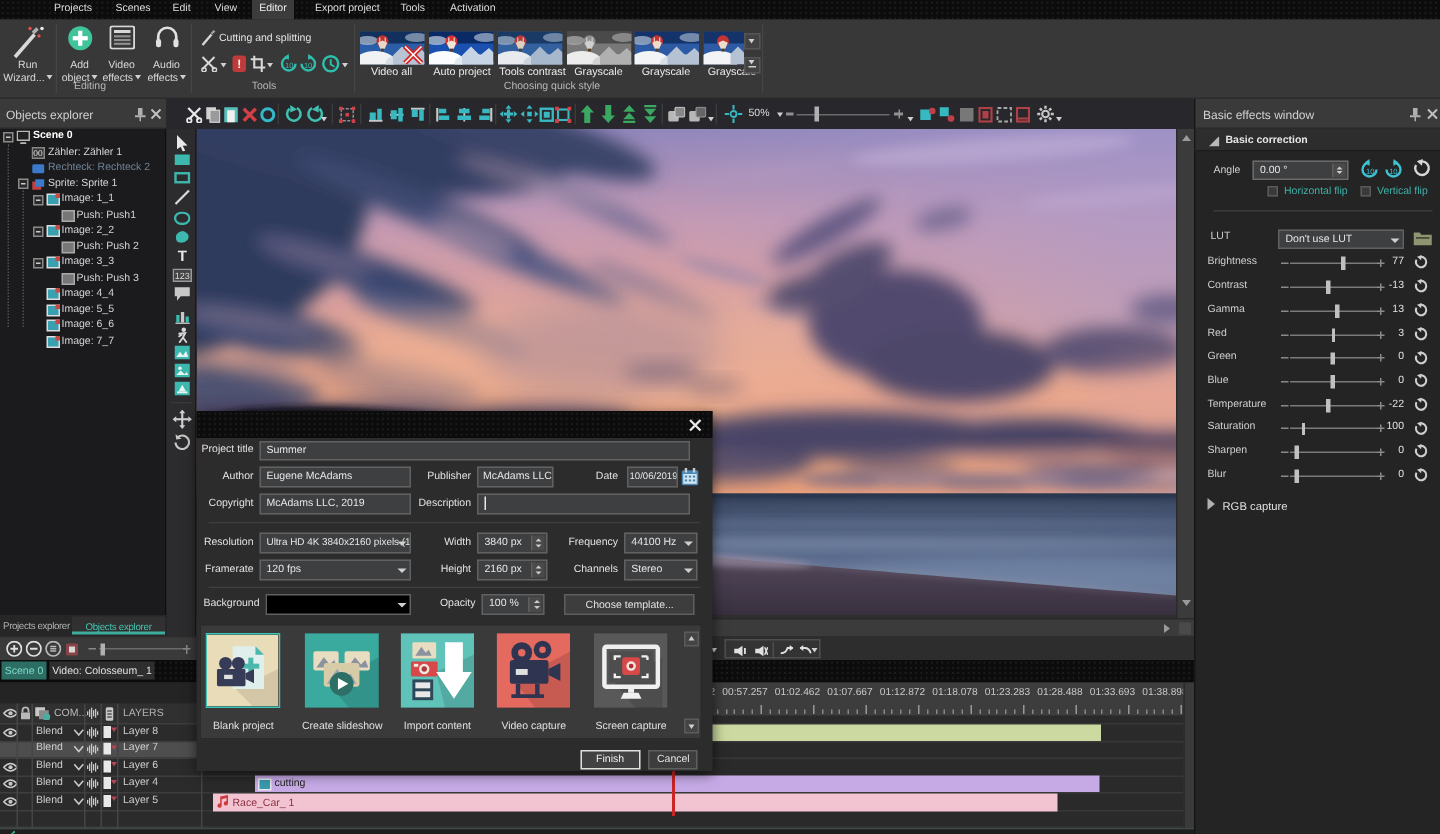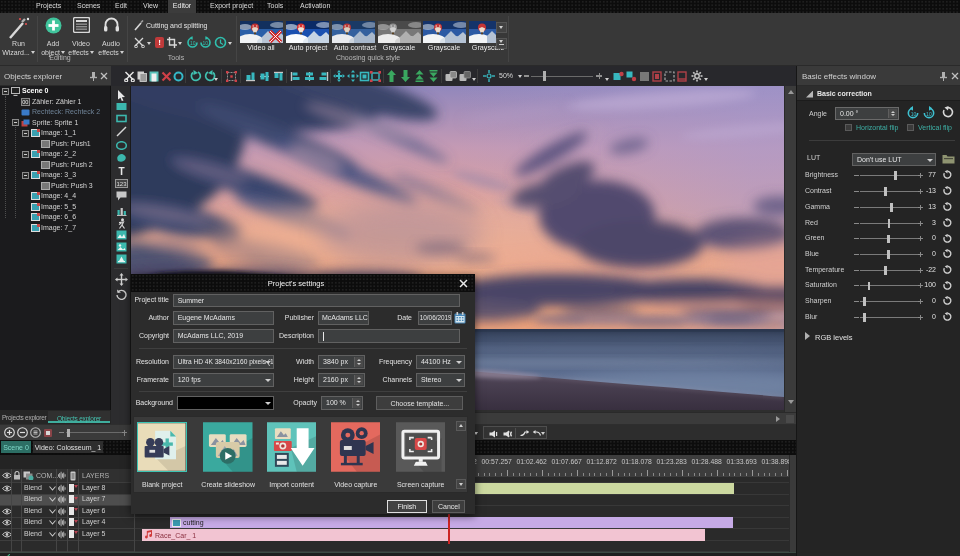--- a/index.html
+++ b/index.html
@@ -163,21 +163,21 @@
           <ellipse cx="38" cy="4" rx="8" ry="3" fill="#a8b8cc" opacity="0.6"></ellipse>
       <ellipse cx="10" cy="20" rx="13" ry="7" fill="#e8eaee"></ellipse>
           <ellipse cx="30" cy="21" rx="13" ry="6" fill="#ccd4de"></ellipse>
       <path d="M22 16 L28 10 L34 16 L40 11 L43 14 L43 22 L22 22 z" fill="#a8b8cc"></path>
       <circle cx="15" cy="6.5" r="4" fill="#b83838"></circle>
       <path d="M11.8 7.5 L15 6 L18.2 7.5 L16.5 11.5 h-3 z" fill="#dcd0c0"></path>
       <rect x="14" y="11.5" width="2" height="1.8" fill="#5a4020"></rect>
       <line x1="13.2" y1="4" x2="13.2" y2="9" stroke="#dcd0c0" stroke-width="0.8"></line>
       <line x1="16.8" y1="4" x2="16.8" y2="9" stroke="#dcd0c0" stroke-width="0.8"></line>
     </svg>
-    <div class="abs lbl" style="left:327px;top:30px;width:56px;text-align:center;color:#ececec;font-size:7.2px;">Auto contrast</div>
+    <div class="abs lbl" style="left:327px;top:30px;width:56px;text-align:center;color:#ececec;font-size:7.2px;">Tools contrast</div>
     <svg class="abs" style="left:378px;top:8px;" width="43" height="22" viewBox="0 0 43 22">
       <rect width="43" height="22" fill="#787878"></rect>
           <rect width="43" height="8" fill="#4a4a4a"></rect>
       <ellipse cx="5" cy="6" rx="7" ry="3" fill="#b0b0b0" opacity="0.7"></ellipse>
           <ellipse cx="38" cy="4" rx="8" ry="3" fill="#b0b0b0" opacity="0.6"></ellipse>
       <ellipse cx="10" cy="20" rx="13" ry="7" fill="#ececec"></ellipse>
           <ellipse cx="30" cy="21" rx="13" ry="6" fill="#d4d4d4"></ellipse>
       <path d="M22 16 L28 10 L34 16 L40 11 L43 14 L43 22 L22 22 z" fill="#b0b0b0"></path>
       <circle cx="15" cy="6.5" r="4" fill="#909090"></circle>
       <path d="M11.8 7.5 L15 6 L18.2 7.5 L16.5 11.5 h-3 z" fill="#d0d0d0"></path>
@@ -900,21 +900,21 @@
       <span class="abs" style="left:123px;top:2px;width:1.1px;height:5px;background:#8a8a8a;"></span>
       <span class="abs" style="left:114px;top:0;width:25px;text-align:right;color:#e0e0e0;">0</span>
       <svg class="abs" style="left:145px;top:-0.5px;" width="10" height="10" viewBox="0 0 13 13">
             <path d="M3 4 a4.5 4.5 0 1 0 4 -2.4" fill="none" stroke="#cfcfcf" stroke-width="1.8"></path>
             <path d="M7.5 0 L3.5 1.5 L7 4.5 z" fill="#cfcfcf"></path>
           </svg>
     </div>
   </div>
 
   <span class="abs" style="left:8px;top:266px;width:0;height:0;border-top:4px solid transparent;border-bottom:4px solid transparent;border-left:5px solid transparent;border-left-color:#b0b0b0;"></span>
-  <span class="abs" style="left:18px;top:266.5px;font-size:7.5px;color:#e0e0e0;">RGB levels</span>
+  <span class="abs" style="left:18px;top:266.5px;font-size:7.5px;color:#e0e0e0;">RGB capture</span>
 </div>
 
 <div class="abs" id="timeline" style="left:0;top:410px;width:796px;height:146px;">
 
   <div class="abs" style="left:0;top:15px;width:131px;height:15px;background:#3a3a3a;">
     <svg class="abs" style="left:4px;top:2px;" width="11" height="11" viewBox="0 0 11 11">
           <circle cx="5.5" cy="5.5" r="4.8" fill="none" stroke="#e0e0e0" stroke-width="1.1"></circle>
           <line x1="3" y1="5.5" x2="8" y2="5.5" stroke="#e0e0e0" stroke-width="1.2"></line>
           <line x1="5.5" y1="3" x2="5.5" y2="8" stroke="#e0e0e0" stroke-width="1.2"></line>
         </svg>
@@ -1229,21 +1229,20 @@
         <g stroke="#3fae7e" stroke-width="1.2">
           <line x1="0" y1="8" x2="8" y2="0"></line>
           <line x1="3" y1="8" x2="8" y2="3"></line>
           <line x1="6" y1="8" x2="8" y2="6"></line>
         </g>
       </svg>
 </div>
 
 <div class="abs" id="dialog" style="left:131px;top:274px;width:344px;height:240px;background:#2c2c2c;box-shadow:0 2px 8px rgba(0,0,0,0.6);font-size:7px;color:#e2e2e2;">
   <div class="abs dots" style="left:0;top:0;width:344px;height:18px;">
-    <span class="abs" style="left:0;top:5px;width:330px;text-align:center;color:#f0f0f0;font-size:7.5px;">Project's settings</span>
     <svg class="abs" style="left:328px;top:5px;" width="9" height="9" viewBox="0 0 9 9">
           <g stroke="#e8e8e8" stroke-width="1.5">
             <line x1="1" y1="1" x2="8" y2="8"></line>
             <line x1="8" y1="1" x2="1" y2="8"></line>
           </g>
         </svg>
   </div>
   <div class="abs" style="left:-20px;top:22px;width:58px;text-align:right;white-space:nowrap;">Project title</div>
   <div class="inp" style="left:41.7px;top:19.8px;width:287px;height:13px;">Summer</div>
   <div class="abs" style="left:-20px;top:40px;width:58px;text-align:right;white-space:nowrap;">Author</div>

